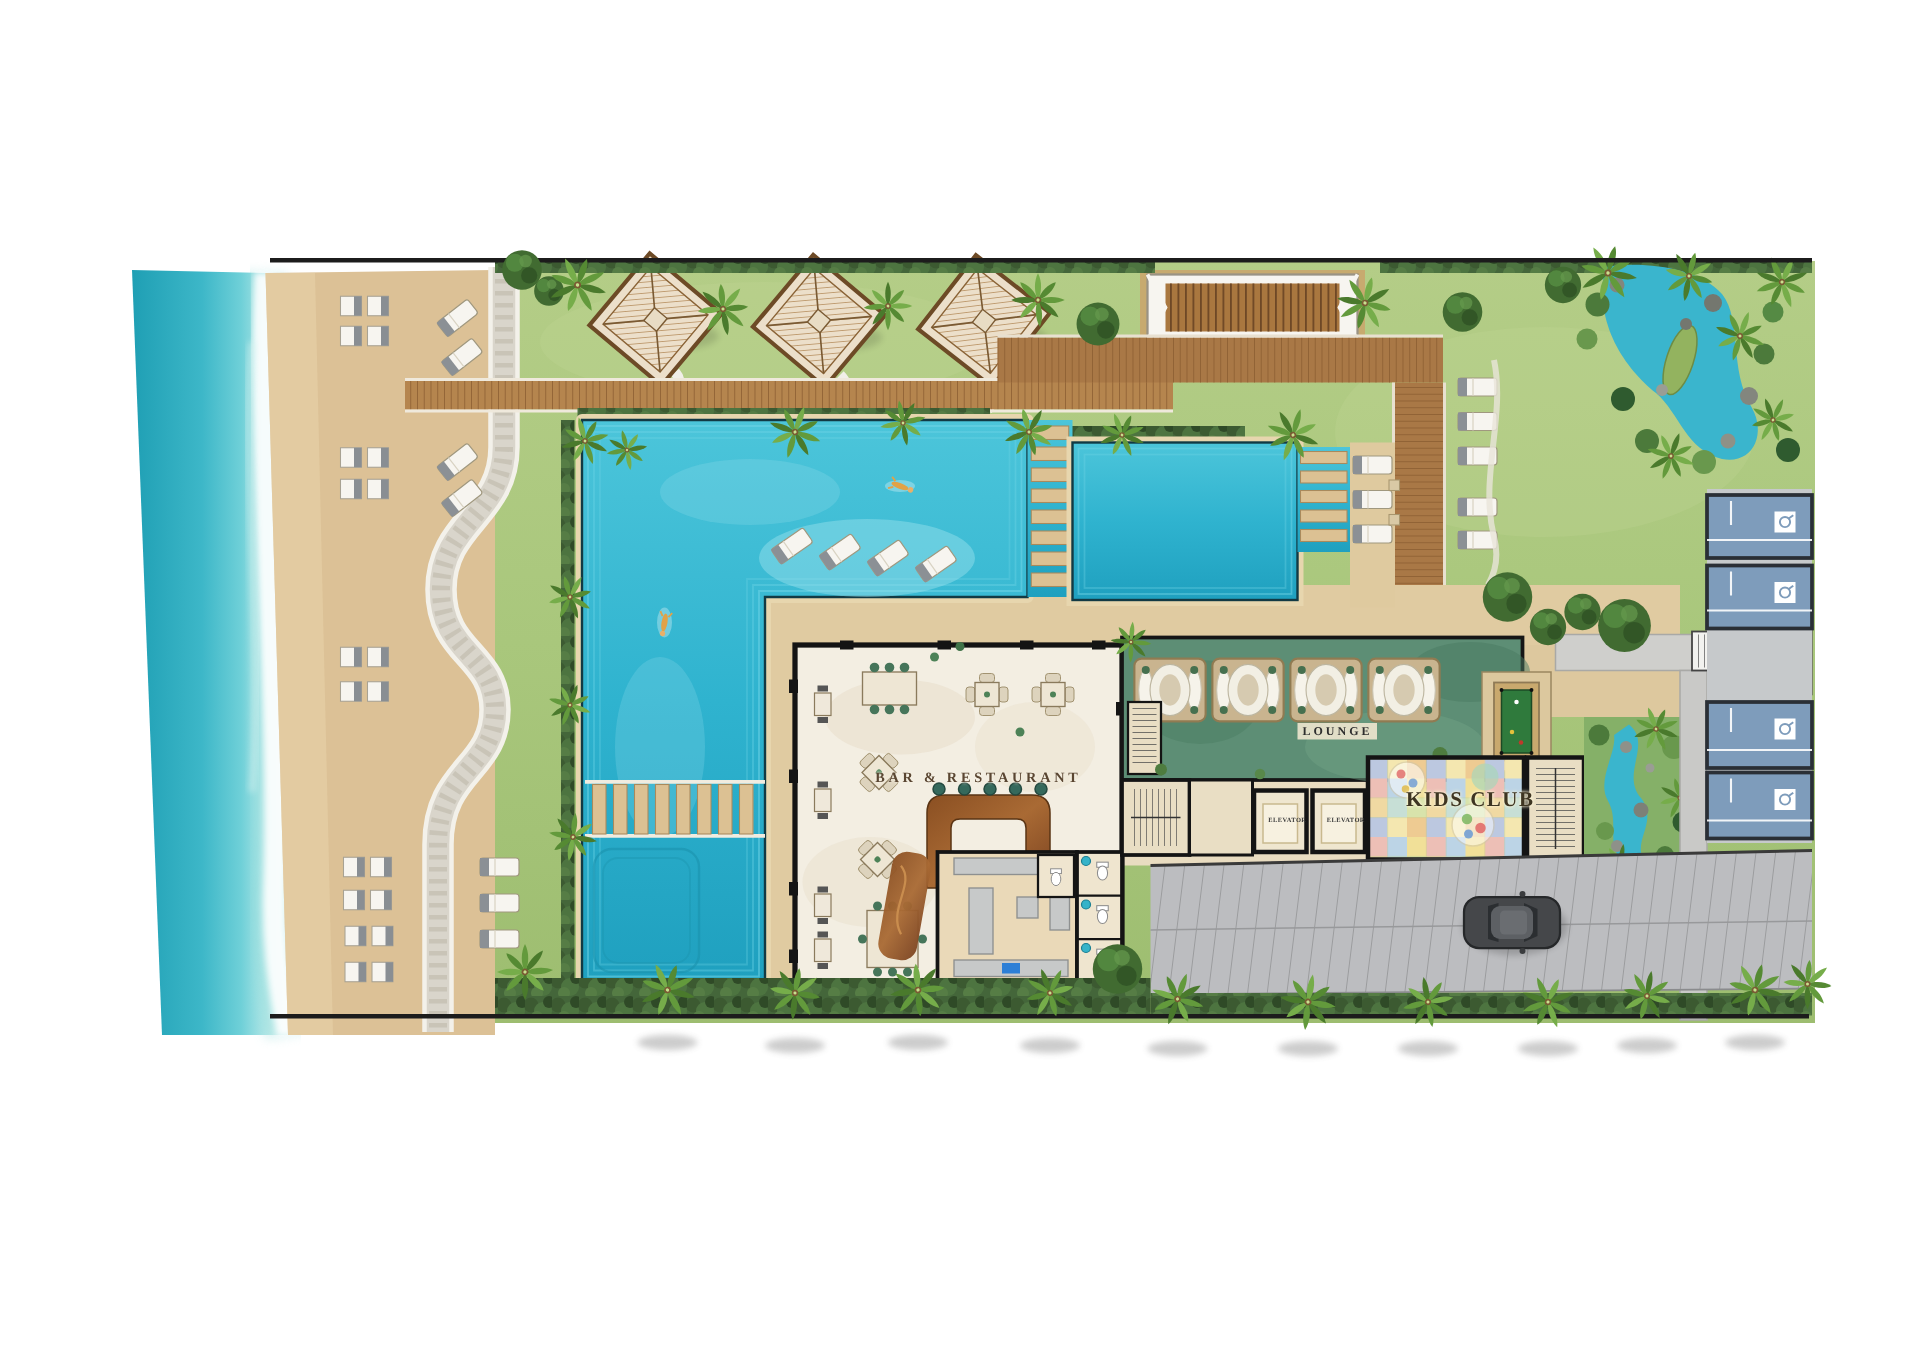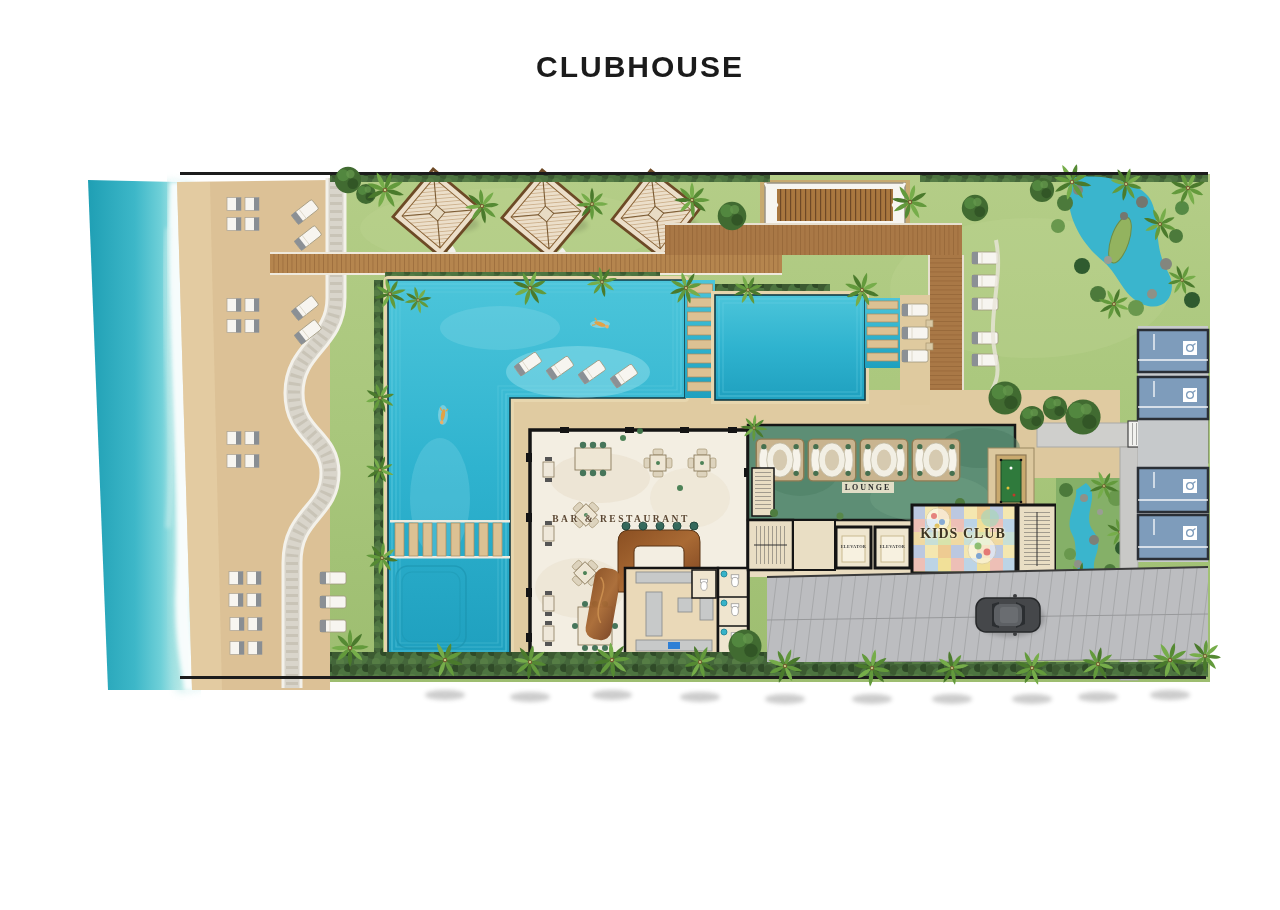--- a/index.html
+++ b/index.html
@@ -4,37 +4,36 @@
 <style>
   html,body{margin:0;padding:0;background:#ffffff;}
   .stage{position:relative;width:1280px;height:910px;background:#fff;overflow:hidden;
          font-family:"Liberation Sans",sans-serif;}
   .hdr{position:absolute;left:0;top:50px;width:100%;text-align:center;color:#1b1b1b;}
   .hdr .title{font-size:30px;font-weight:600;letter-spacing:2px;}
   .hdr .subtitle{font-size:18px;font-weight:500;letter-spacing:.5px;margin-top:9px;color:#222;}
   .plan{position:absolute;left:80px;top:168px;width:1132px;height:545px;}
   .plan svg{position:absolute;left:0;top:0;overflow:visible;}
   .lbl{position:absolute;font-family:"Liberation Serif",serif;font-weight:bold;color:#4a3c28;
-       text-align:center;white-space:nowrap;pointer-events:none;}
+       text-align:right;white-space:nowrap;pointer-events:none;}
   .lbl-bar{left:441px;top:346px;width:200px;font-size:9.5px;letter-spacing:2.5px;color:#5a4632;
            text-shadow:0 0 2px #f6f1e4,0 0 3px #f6f1e4;}
   .lbl-lounge{left:738px;top:315px;width:100px;font-size:8px;letter-spacing:2px;color:#2e2e2e;}
   .lbl-lounge span{background:rgba(235,228,205,.92);padding:1px 3px;}
   .lbl-kids{left:823px;top:358px;width:120px;font-size:14px;letter-spacing:1px;color:#3e3522;
             text-shadow:0 0 2px #fdf6d8,0 0 3px #fdf6d8;}
   .lbl-elev{width:35px;font-size:4.3px;letter-spacing:.3px;color:#3a3a3a;top:376px;}
   .lbl-elev-l{left:756px;}
   .lbl-elev-r{left:795px;}
 </style>
 </head>
 <body>
 
 <div class="stage">
   <div class="hdr">
-    <div class="title">CLUBHOUSE</div>
   </div>
 
   <div class="plan">
   <svg width="1132" height="545" viewBox="0 0 1132 545">
     <defs>
       <linearGradient id="og" x1="0" y1="0" x2="1" y2="0">
         <stop offset="0" stop-color="#1f9fb4"></stop>
             <stop offset=".45" stop-color="#3db7c8"></stop>
         <stop offset=".7" stop-color="#6fd0d8"></stop>
             <stop offset=".88" stop-color="#b9e9e8"></stop>

